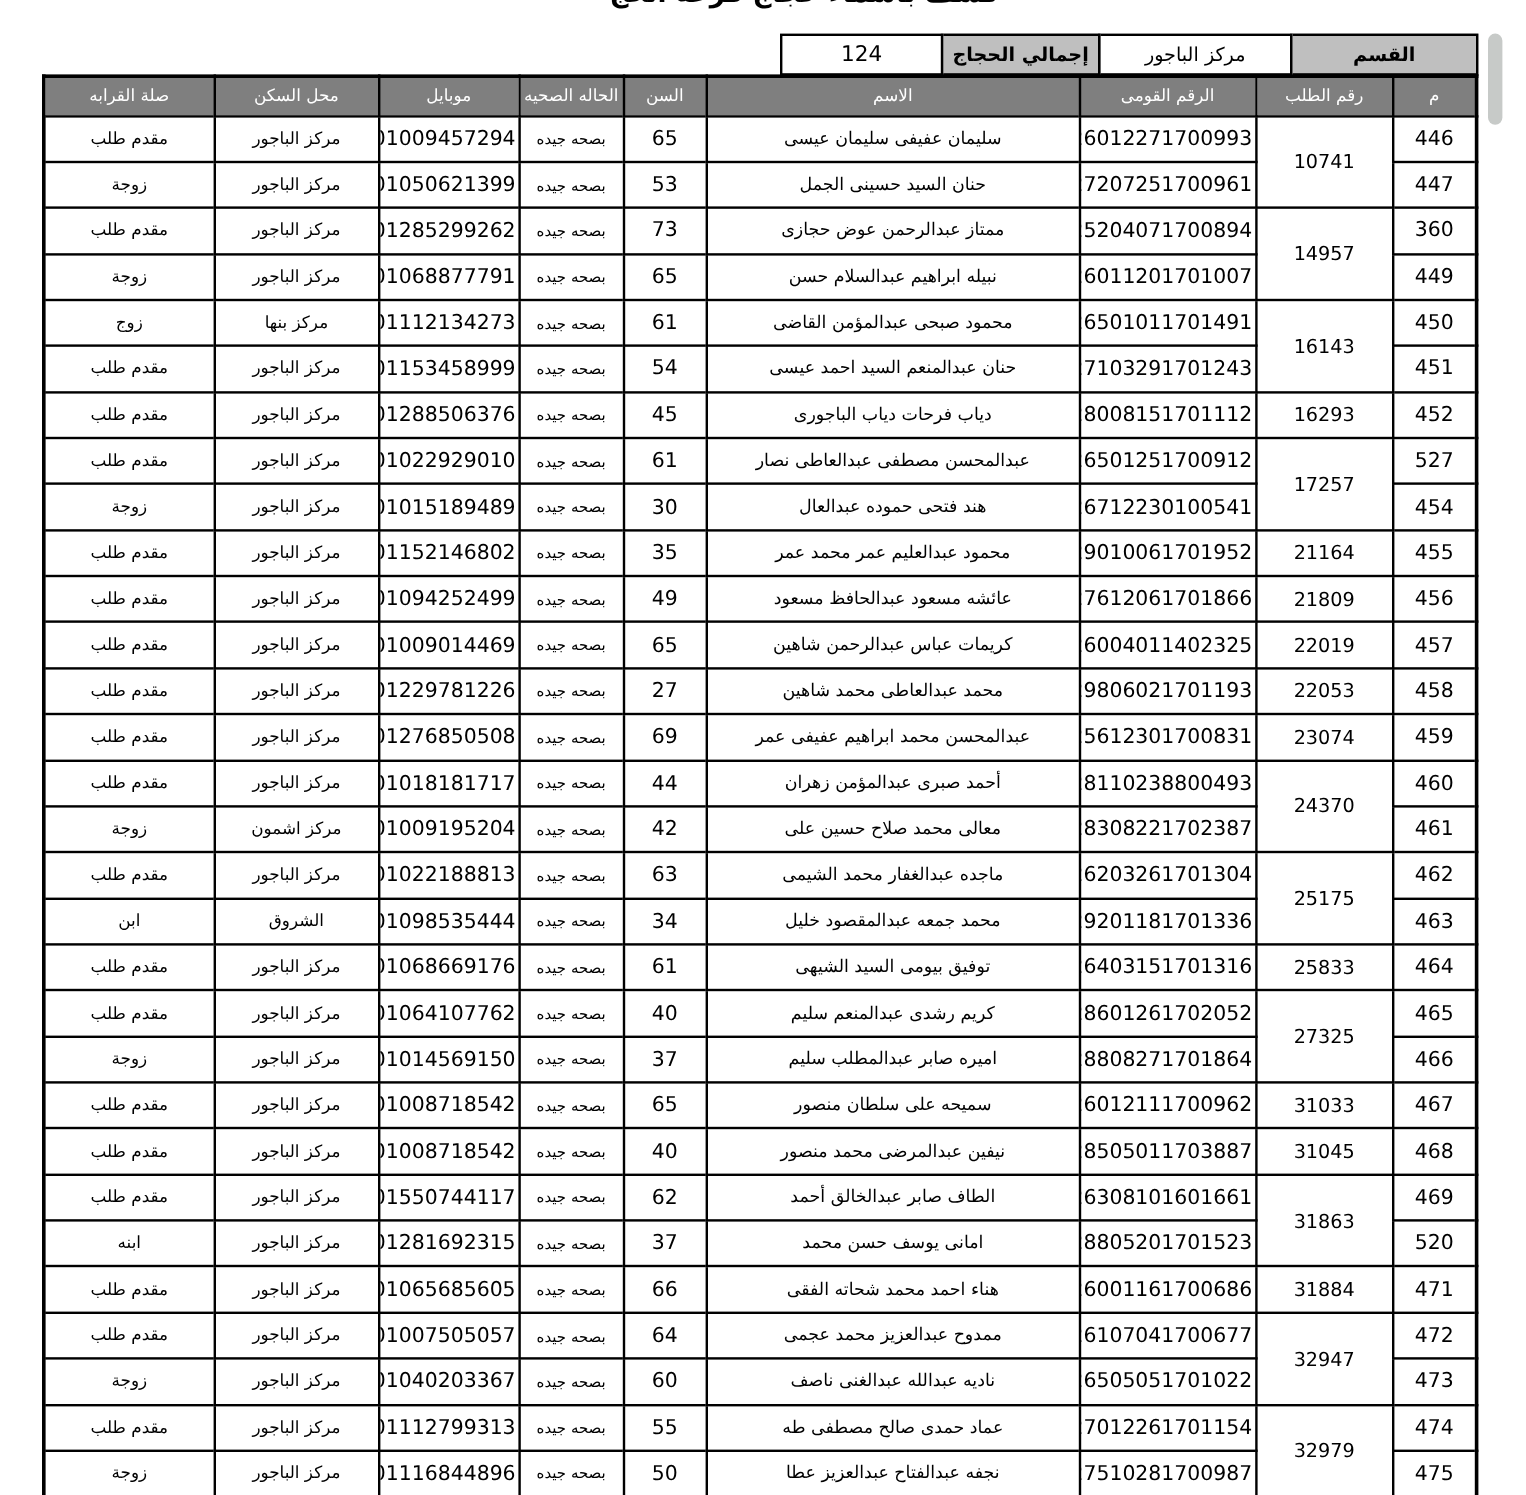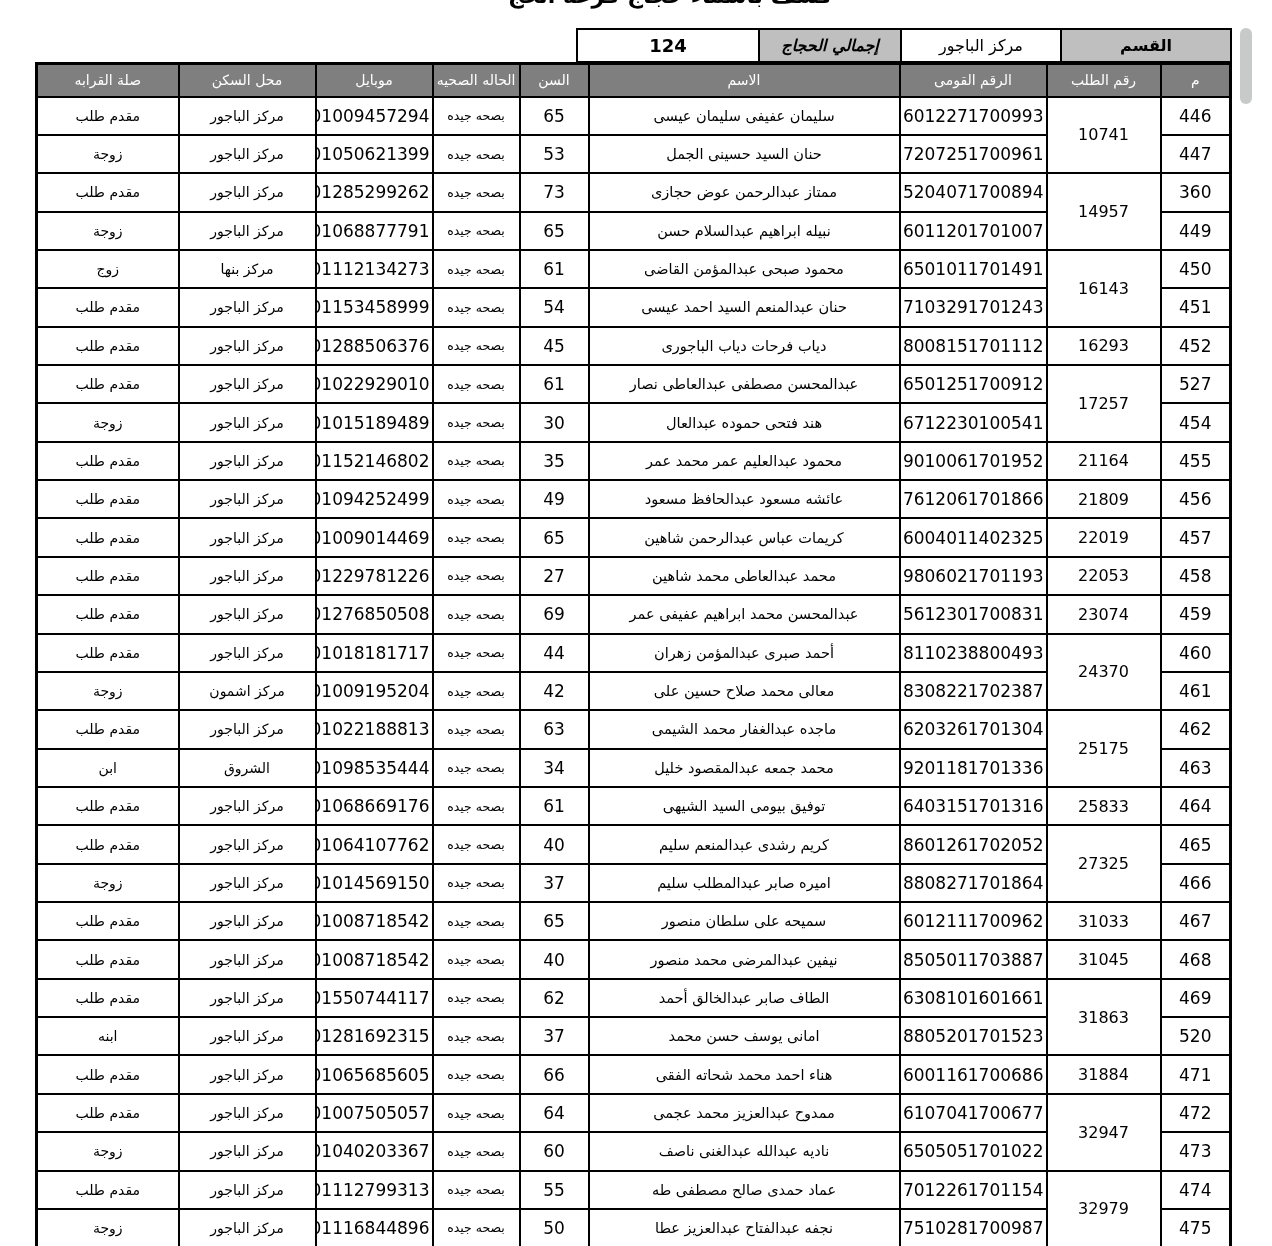--- a/index.html
+++ b/index.html
@@ -24,24 +24,24 @@
     position: absolute; top: 28px; right: 40px; height: 35px;
     display: flex; direction: rtl;
   }
   .sum-cell {
     border: 2px solid #000; background: #fff;
     display: flex; align-items: center; justify-content: center;
     font-weight: bold; font-size: 16px; color: #000;
   }
   .sum-cell + .sum-cell { margin-right: -2px; }
   .sum-cell.gray { background: #bfbfbf; }
-  .w-dept-label { width: 172px; }
+  .w-dept-label { width: 157px; }
   .w-dept-value { width: 162px; font-weight: normal; font-size: 16px; }
-  .w-total-label { width: 144px; font-style: italic; }
-  .w-total-value { width: 184px; font-weight: bold; font-size: 18px; }
+  .w-total-label { width: 133px; }
+  .w-total-value { width: 136px; font-weight: normal; font-size: 18px; }
   
   table.pilgrims {
     position: absolute; top: 62px; right: 40px;
     width: 1194px; height: 1184px;
     border-collapse: collapse; table-layout: fixed;
     direction: rtl;
     border: 3px solid #000;
   }
   table.pilgrims th, table.pilgrims td {
     border: 2px solid #000;

